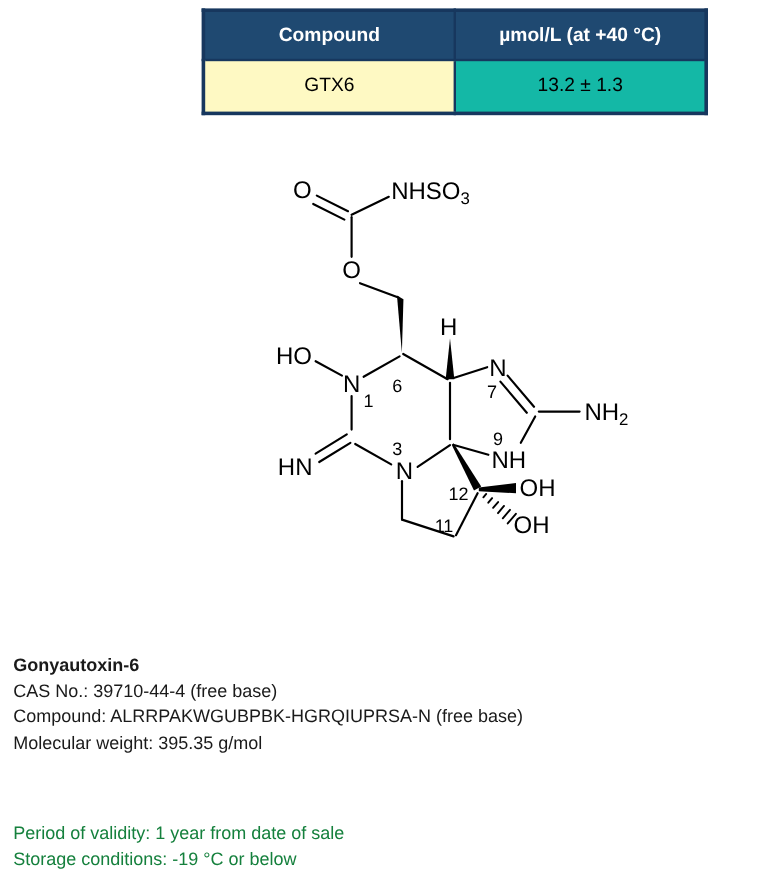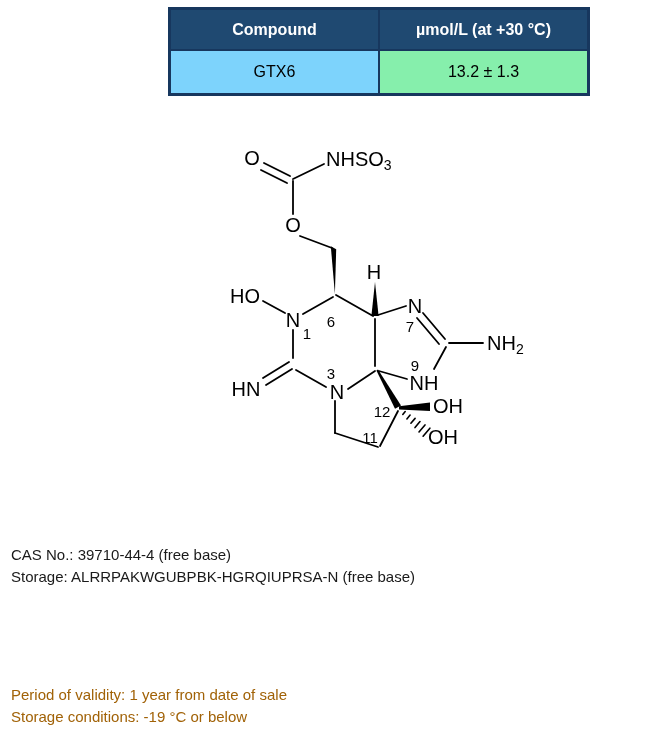--- a/index.html
+++ b/index.html
@@ -20,51 +20,51 @@
   .conc-table th, .conc-table td {
     border: 2px solid #17375E;
     text-align: center; vertical-align: middle;
     padding: 0;
   }
   .conc-table th {
     width: 207px; height: 39px;
     background: #1F4971; color: #ffffff;
     font-size: 16px; font-weight: bold;
   }
-  .conc-table td { height: 42px; font-size: 16px; color: #000000; background: #86efac; }
-  .conc-table td.cell-compound { background: #7dd3fc; }
+  .conc-table td { height: 42px; font-size: 16px; color: #000000; background: #14b8a6; }
+  .conc-table td.cell-compound { background: #fef9c3; }
 
   
   .structure { position: absolute; left: 210px; top: 125px; }
   .structure line { stroke: #000000; stroke-width: 1.8; stroke-linecap: round; }
   .structure line.hash { stroke-width: 1.6; }
   .structure polygon { fill: #000000; stroke: none; }
   .structure text { fill: #000000; font-family: "Liberation Sans", sans-serif; }
   .structure .atom { font-size: 20px; }
   .structure .num  { font-size: 15px; }
   .structure .sub  { font-size: 14px; }
 
   
   .details { position: absolute; left: 11px; top: 544px; font-size: 15px; line-height: 21.5px; color: #1a1a1a; }
   .details .title { font-weight: bold; }
   .details sub { font-size: 11px; }
 
   
-  .validity { position: absolute; left: 11px; top: 684px; font-size: 15px; line-height: 21.5px; color: #a16207; }
+  .validity { position: absolute; left: 11px; top: 684px; font-size: 15px; line-height: 21.5px; color: #15803d; }
 </style>
 </head>
 <body>
 
 <div class="page">
 
   <table class="conc-table">
     <thead>
       <tr>
         <th>Compound</th>
-        <th>µmol/L (at +30 °C)</th>
+        <th>µmol/L (at +40 °C)</th>
       </tr>
     </thead>
     <tbody>
       <tr>
         <td class="cell-compound">GTX6</td>
         <td class="cell-value">13.2 ± 1.3</td>
       </tr>
     </tbody>
   </table>
 
@@ -124,22 +124,24 @@
     <text class="atom" x="246" y="396" text-anchor="middle">HN</text>
     <text class="atom" x="337" y="399" text-anchor="middle">N</text>
     <text class="num" x="331" y="379" text-anchor="middle">3</text>
     <text class="num" x="382" y="417" text-anchor="middle">12</text>
     <text class="num" x="370" y="443" text-anchor="middle">11</text>
     <text class="atom" x="433" y="413" text-anchor="start">OH</text>
     <text class="atom" x="428" y="444" text-anchor="start">OH</text>
   </svg>
 
   <div class="details">
+    <div class="title">Gonyautoxin-6</div>
     <div>CAS No.: 39710-44-4 (free base)</div>
-    <div>Storage: ALRRPAKWGUBPBK-HGRQIUPRSA-N (free base)</div>
+    <div>Compound: ALRRPAKWGUBPBK-HGRQIUPRSA-N (free base)</div>
+    <div>Molecular weight: 395.35 g/mol</div>
   </div>
 
   <div class="validity">
     <div>Period of validity: 1 year from date of sale</div>
     <div>Storage conditions: -19 °C or below</div>
   </div>
 
 </div>
 
 </body></html>

